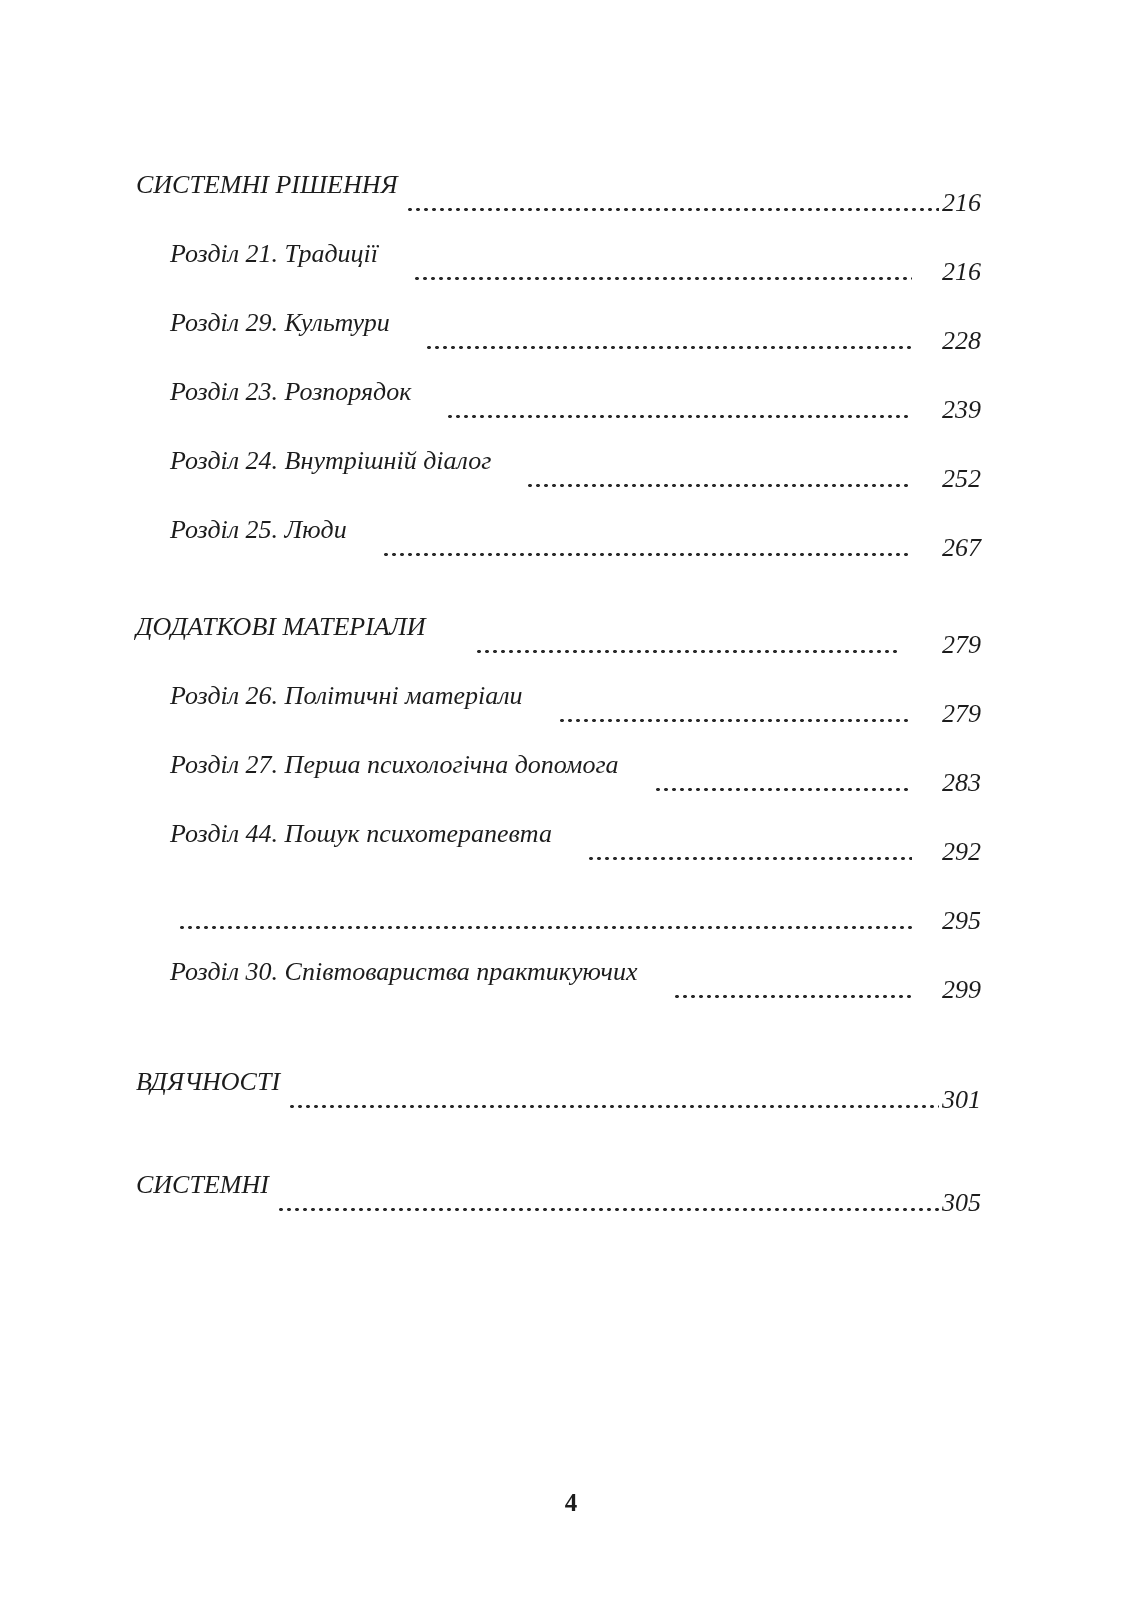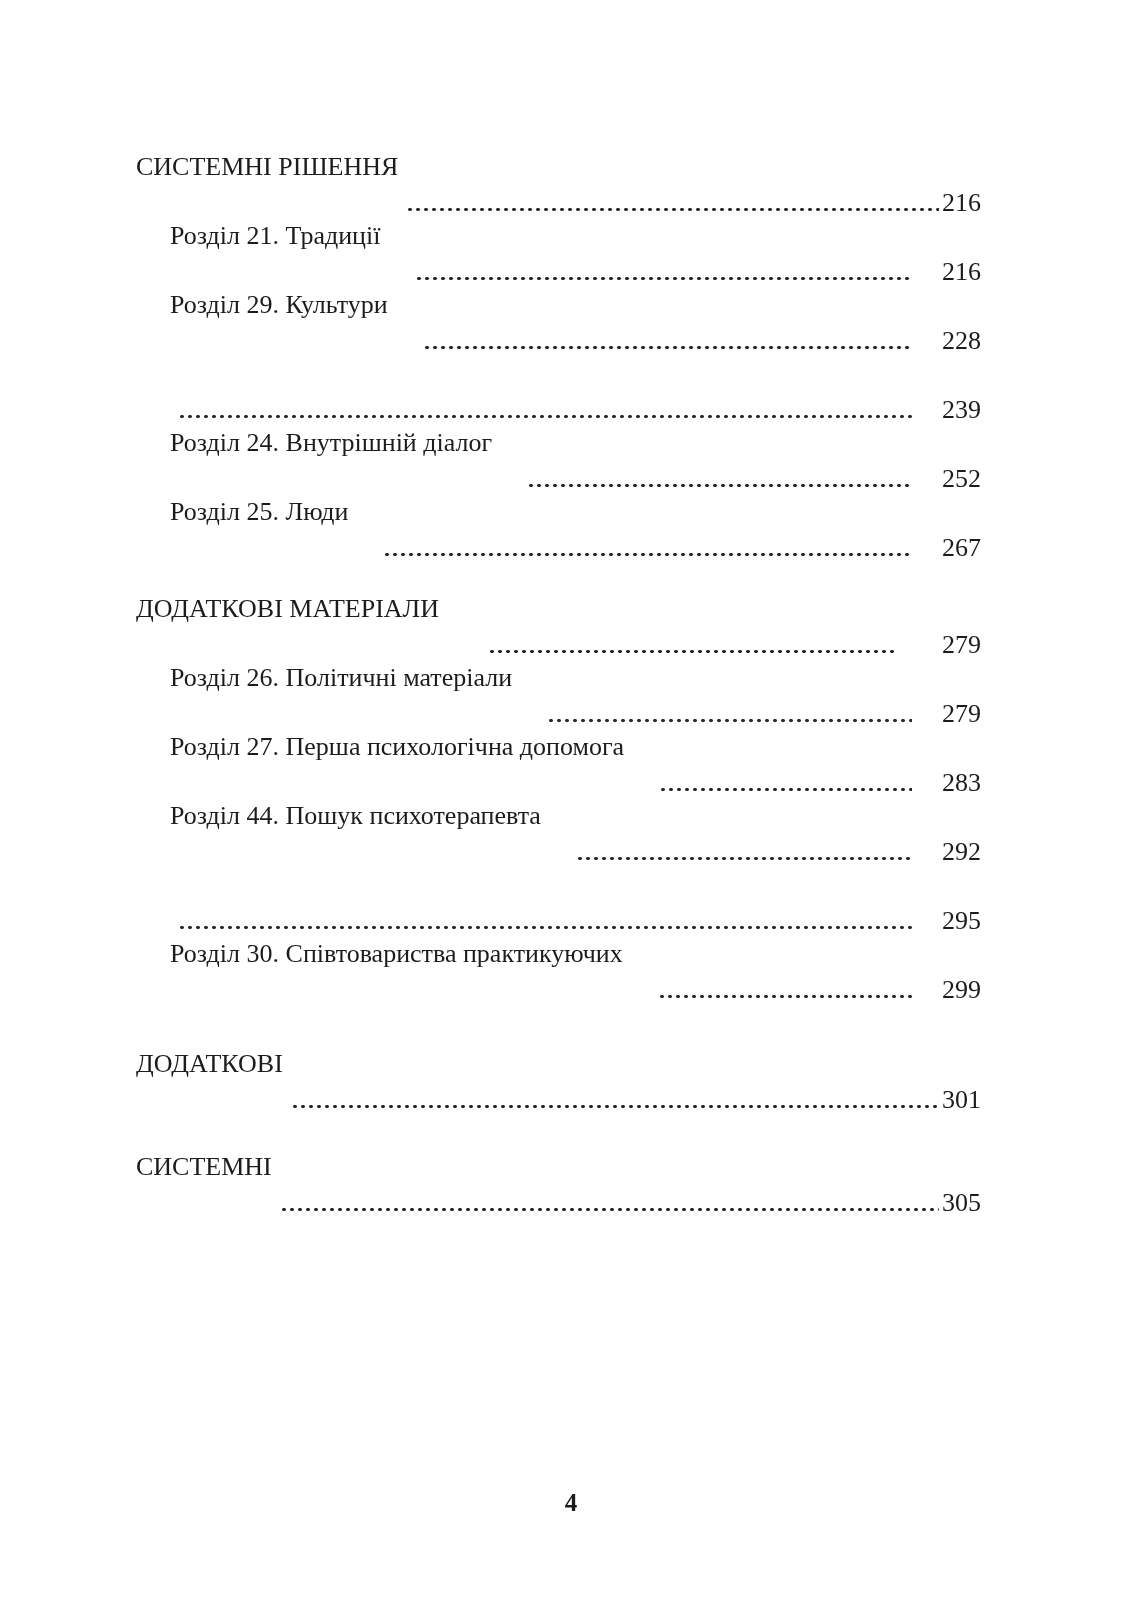--- a/index.html
+++ b/index.html
@@ -15,23 +15,24 @@
     color: #1c1c1c;
   }
   .content {
     position: absolute;
     top: 150px;
     left: 136px;
     width: 845px;
   }
   .toc-row {
     display: flex;
-    align-items: flex-start;
+    align-items: center;
     line-height: 33px;
     font-size: 26px;
+    font-style: italic;
   }
   .toc-row .title {
     white-space: nowrap;
     flex: 0 0 auto;
   }
   .toc-row .pagenum {
     white-space: nowrap;
     flex: 0 0 auto;
     margin-top: 36px;
   }
@@ -81,20 +82,21 @@
     <span class="title">Розділ 21. Традиції</span>
     <span class="dots"></span>
     <span class="pagenum">216</span>
   </div>
   <div class="toc-row toc-item">
     <span class="title">Розділ 29. Культури</span>
     <span class="dots"></span>
     <span class="pagenum">228</span>
   </div>
   <div class="toc-row toc-item">
+    <span class="title">Розділ 23. Розпорядок</span>
     <span class="dots"></span>
     <span class="pagenum">239</span>
   </div>
   <div class="toc-row toc-item">
     <span class="title">Розділ 24. Внутрішній діалог</span>
     <span class="dots"></span>
     <span class="pagenum">252</span>
   </div>
   <div class="toc-row toc-item">
     <span class="title">Розділ 25. Люди</span>
@@ -126,21 +128,21 @@
     <span class="dots"></span>
     <span class="pagenum">295</span>
   </div>
   <div class="toc-row toc-item">
     <span class="title">Розділ 30. Співтовариства практикуючих</span>
     <span class="dots"></span>
     <span class="pagenum">299</span>
   </div>
 
   <div class="toc-row section-header gap-large">
-    <span class="title">ДОДАТКОВІ</span>
+    <span class="title">ВДЯЧНОСТІ</span>
     <span class="dots"></span>
     <span class="pagenum">301</span>
   </div>
 
   <div class="toc-row section-header gap-medium">
     <span class="title">СИСТЕМНІ</span>
     <span class="dots"></span>
     <span class="pagenum">305</span>
   </div>
 

